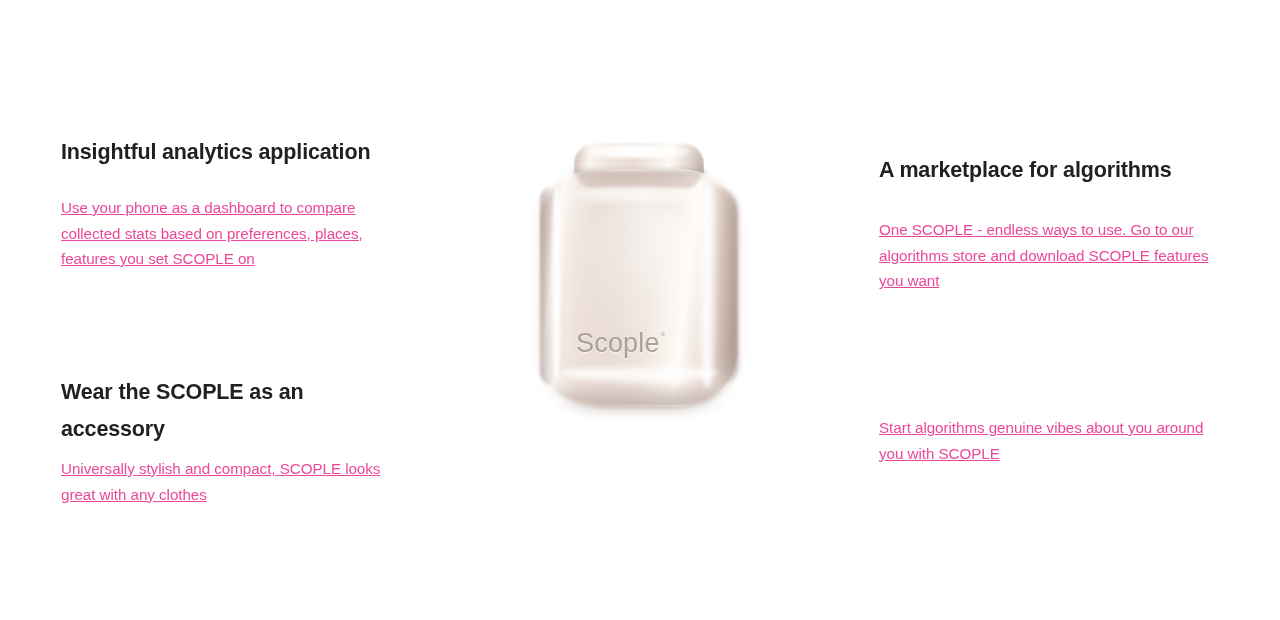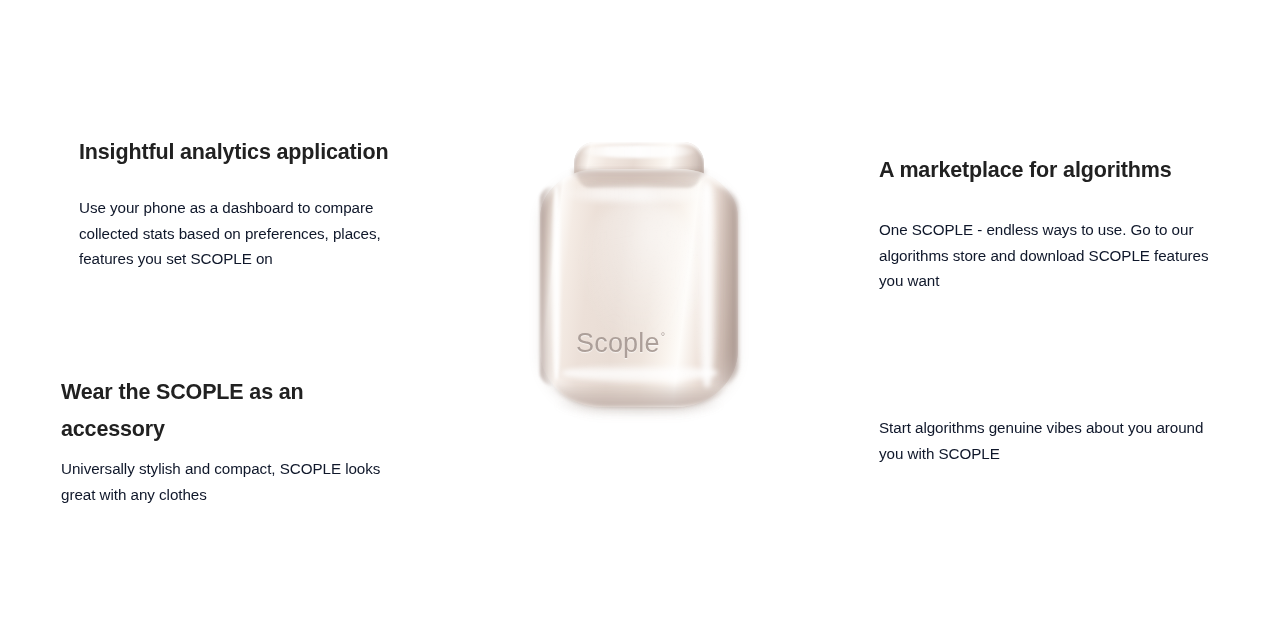--- a/index.html
+++ b/index.html
@@ -36,25 +36,26 @@
     line-height: 37px;
     letter-spacing: -0.15px;
     color: #212121;
   }
 
   .feature-body {
     font-size: 15.2px;
     font-weight: 400;
     line-height: 25.5px;
     letter-spacing: -0.05px;
-    color: #0f172a;
-  }
-
-  
-  .f-left-1       { top: 134px; width: 330px; margin-left: 18px; }
+    color: #ec4899;
+    text-decoration: underline;
+  }
+
+  
+  .f-left-1       { top: 134px; width: 330px; }
   .f-left-1 .feature-body { margin-top: 24px; width: 320px; }
   .f-left-2       { top: 374px; width: 345px; }
   .f-left-2 .feature-body { margin-top: 8px; width: 345px; }
 
   
   .f-right-1      { top: 152px; width: 340px; }
   .f-right-1 .feature-body { margin-top: 28px; width: 340px; }
   .f-right-2      { top: 392px; width: 340px; }
   .f-right-2 .feature-body { margin-top: 23px; width: 340px; }
 

